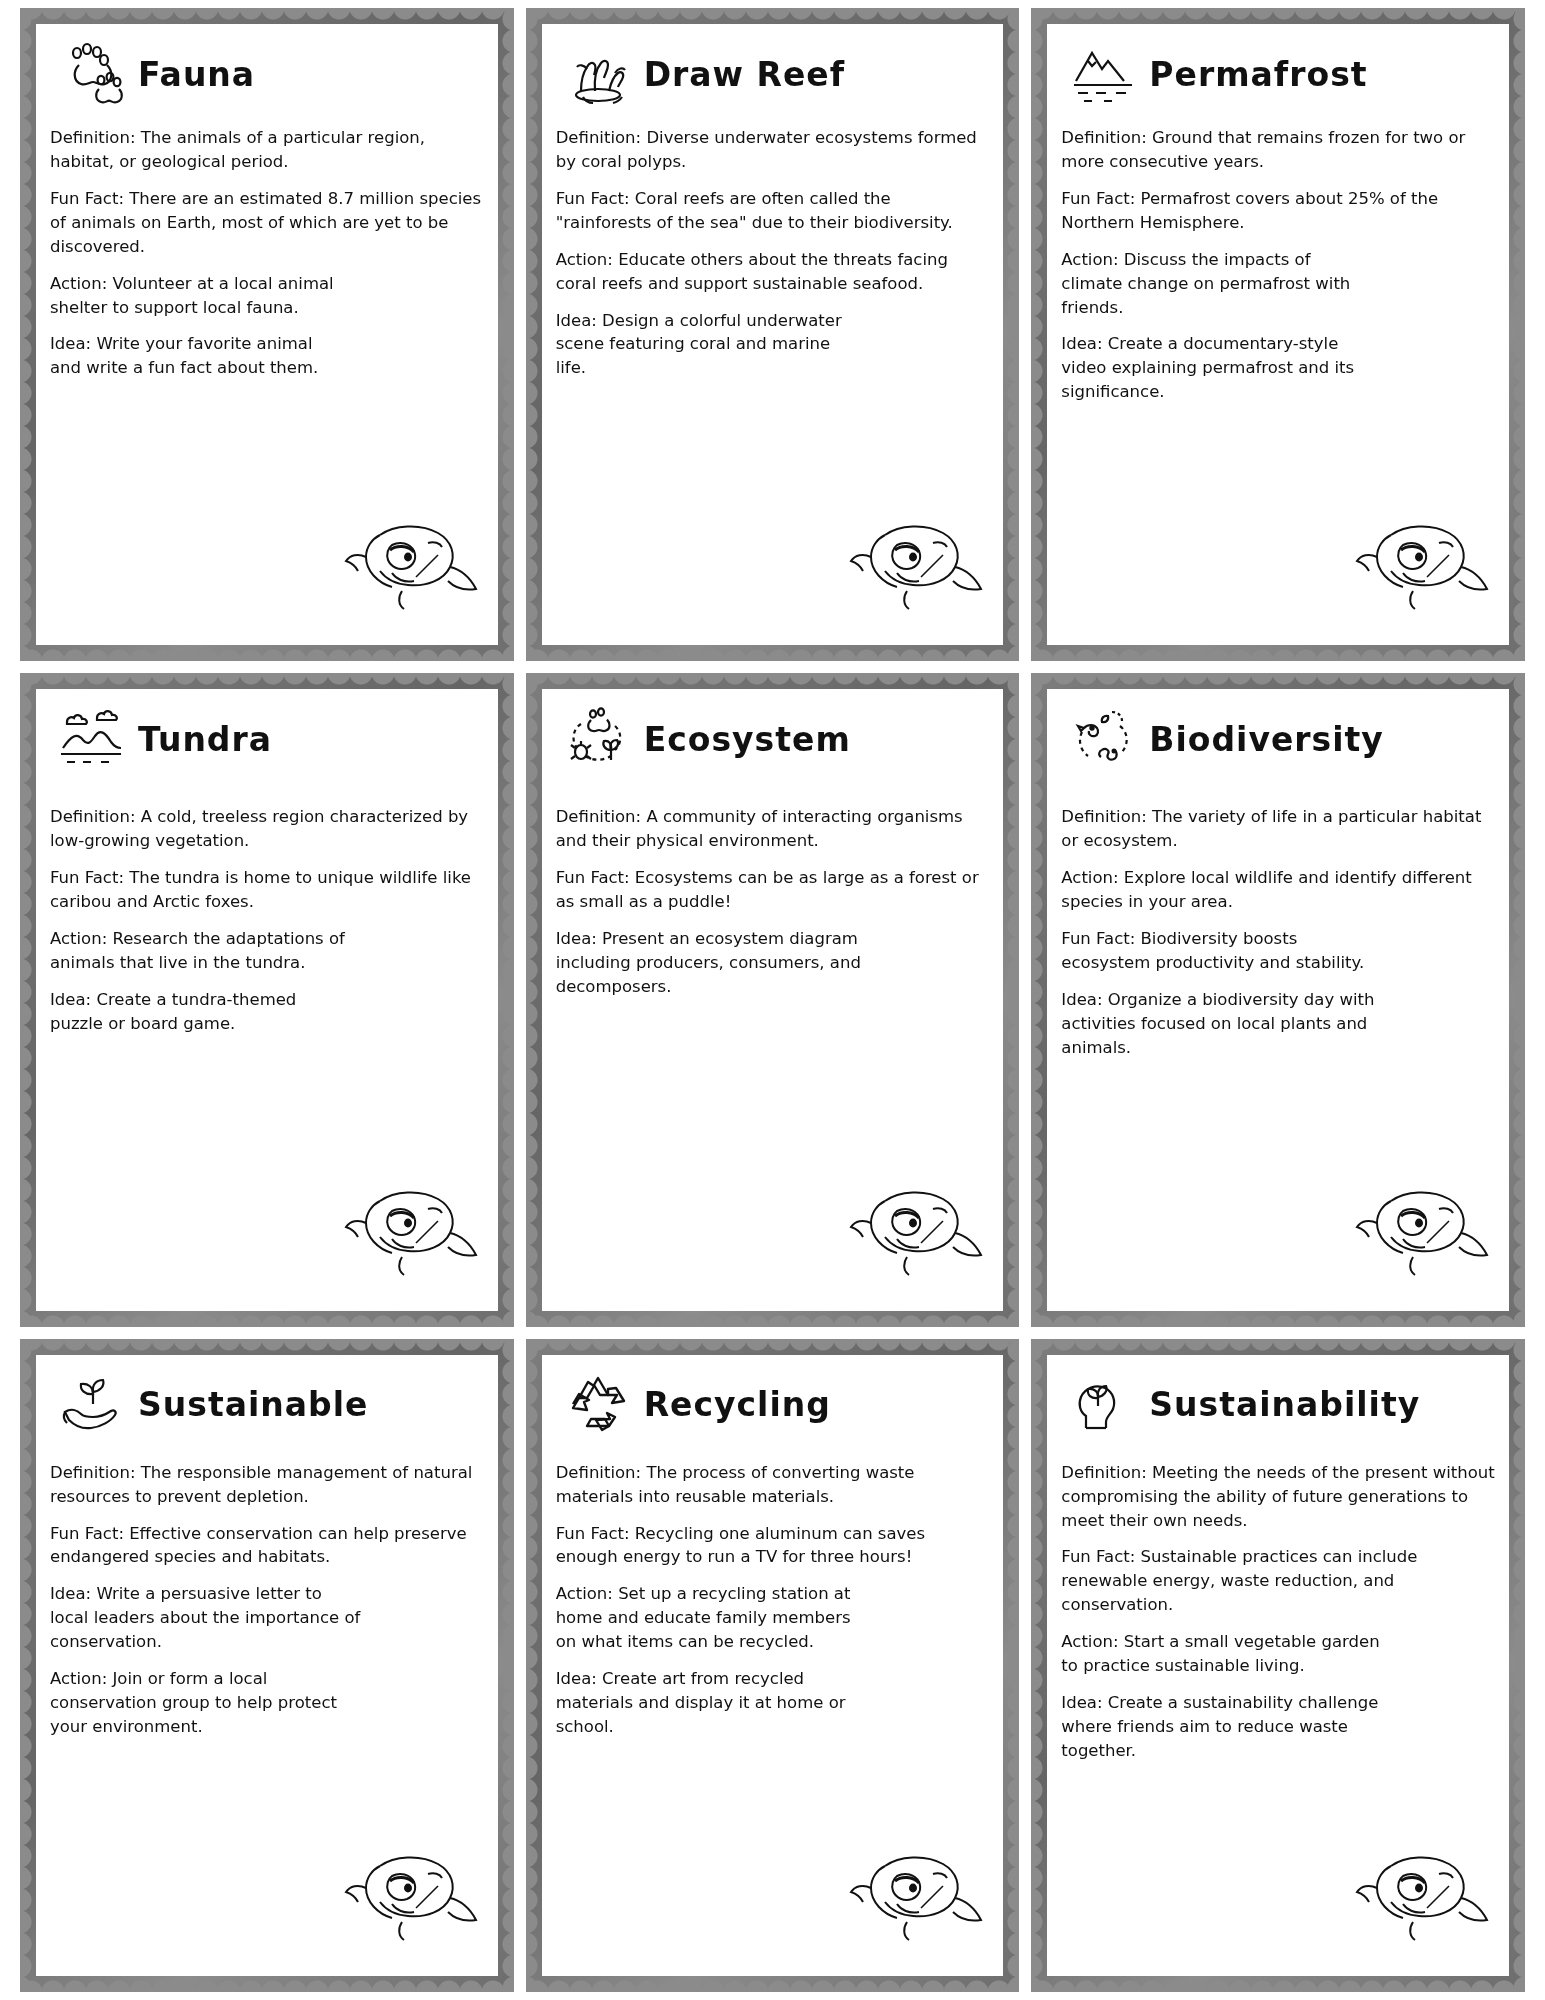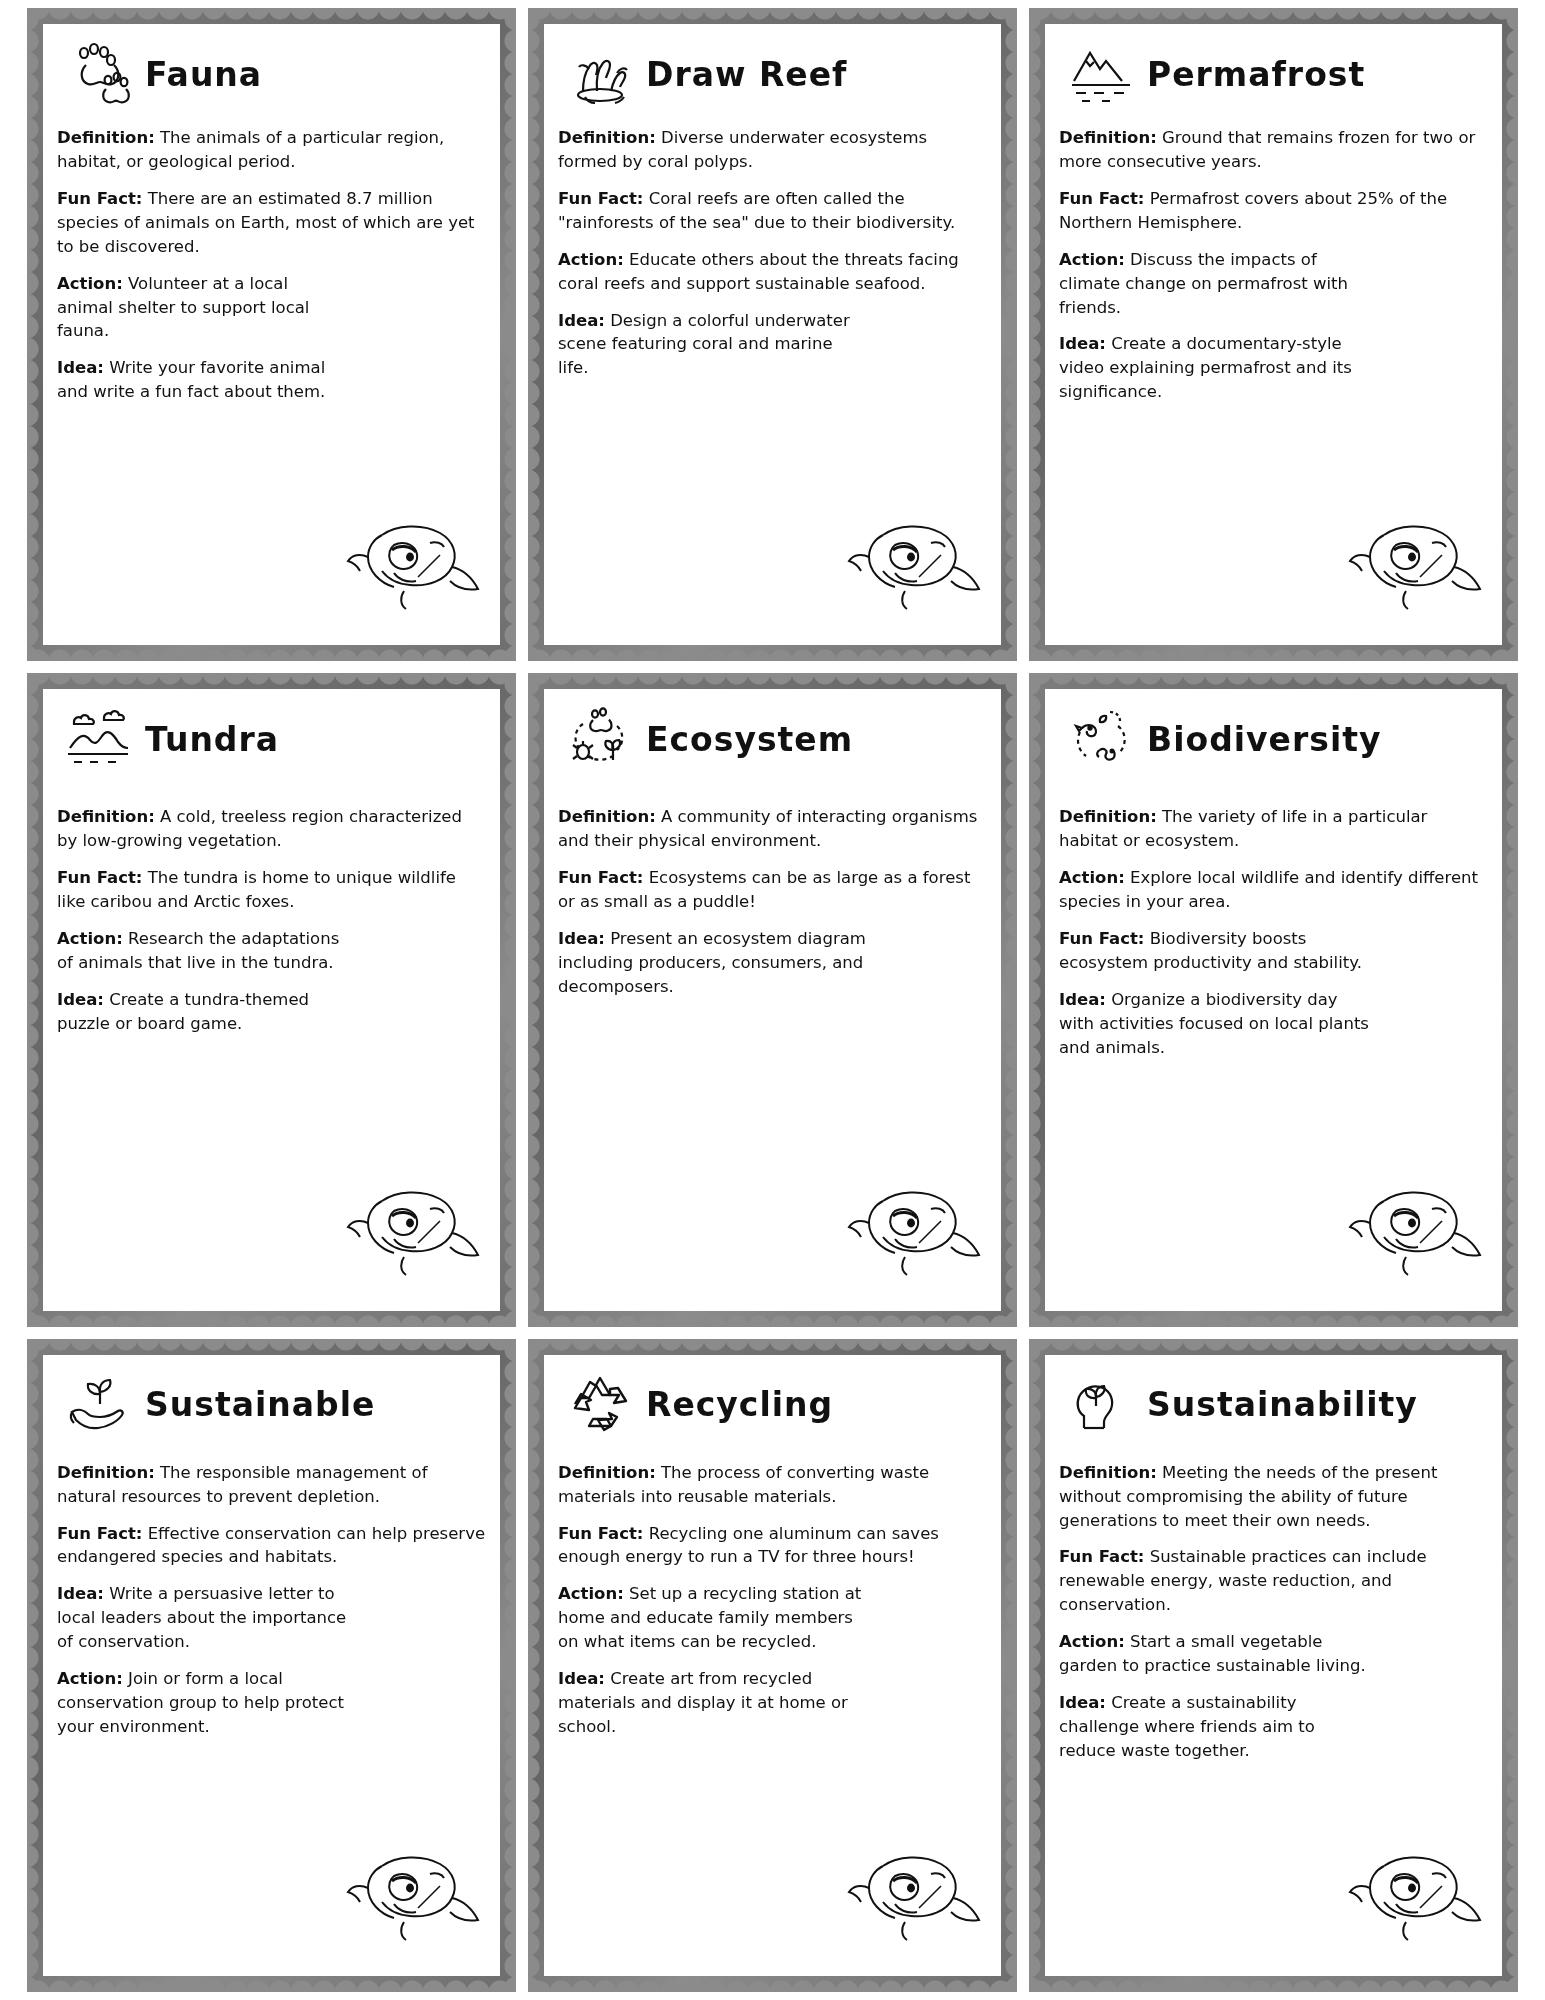--- a/index.html
+++ b/index.html
@@ -12,21 +12,21 @@
     height: 2000px;
     font-family: "DejaVu Sans", sans-serif;
   }
   .sheet {
     width: 1545px;
     height: 2000px;
     display: grid;
     grid-template-columns: repeat(3, 1fr);
     grid-template-rows: repeat(3, 1fr);
     box-sizing: border-box;
-    padding: 4px 23px;
+    padding: 4px 16px;
     gap: 4px;
   }
   .card {
     position: relative;
     box-sizing: border-box;
     padding: 16px;
     overflow: hidden;
   }
   .card-mask {
     position: absolute;
@@ -79,21 +79,21 @@
     font-family: "DejaVu Sans", sans-serif;
     font-size: 16.5px;
     line-height: 1.45;
     color: #111;
     position: relative;
     z-index: 2;
     flex: 1;
   }
   .entry { margin-bottom: 13px; }
   .entry:last-child { margin-bottom: 0; }
-  .entry .lbl { font-weight: bold; }
+  .entry .lbl { font-weight: normal; }
   .whale {
     position: absolute;
     right: 6px;
     bottom: 20px;
     width: 150px;
     height: 130px;
     z-index: 1;
     pointer-events: none;
   }
   .whale svg { width: 100%; height: 100%; }

